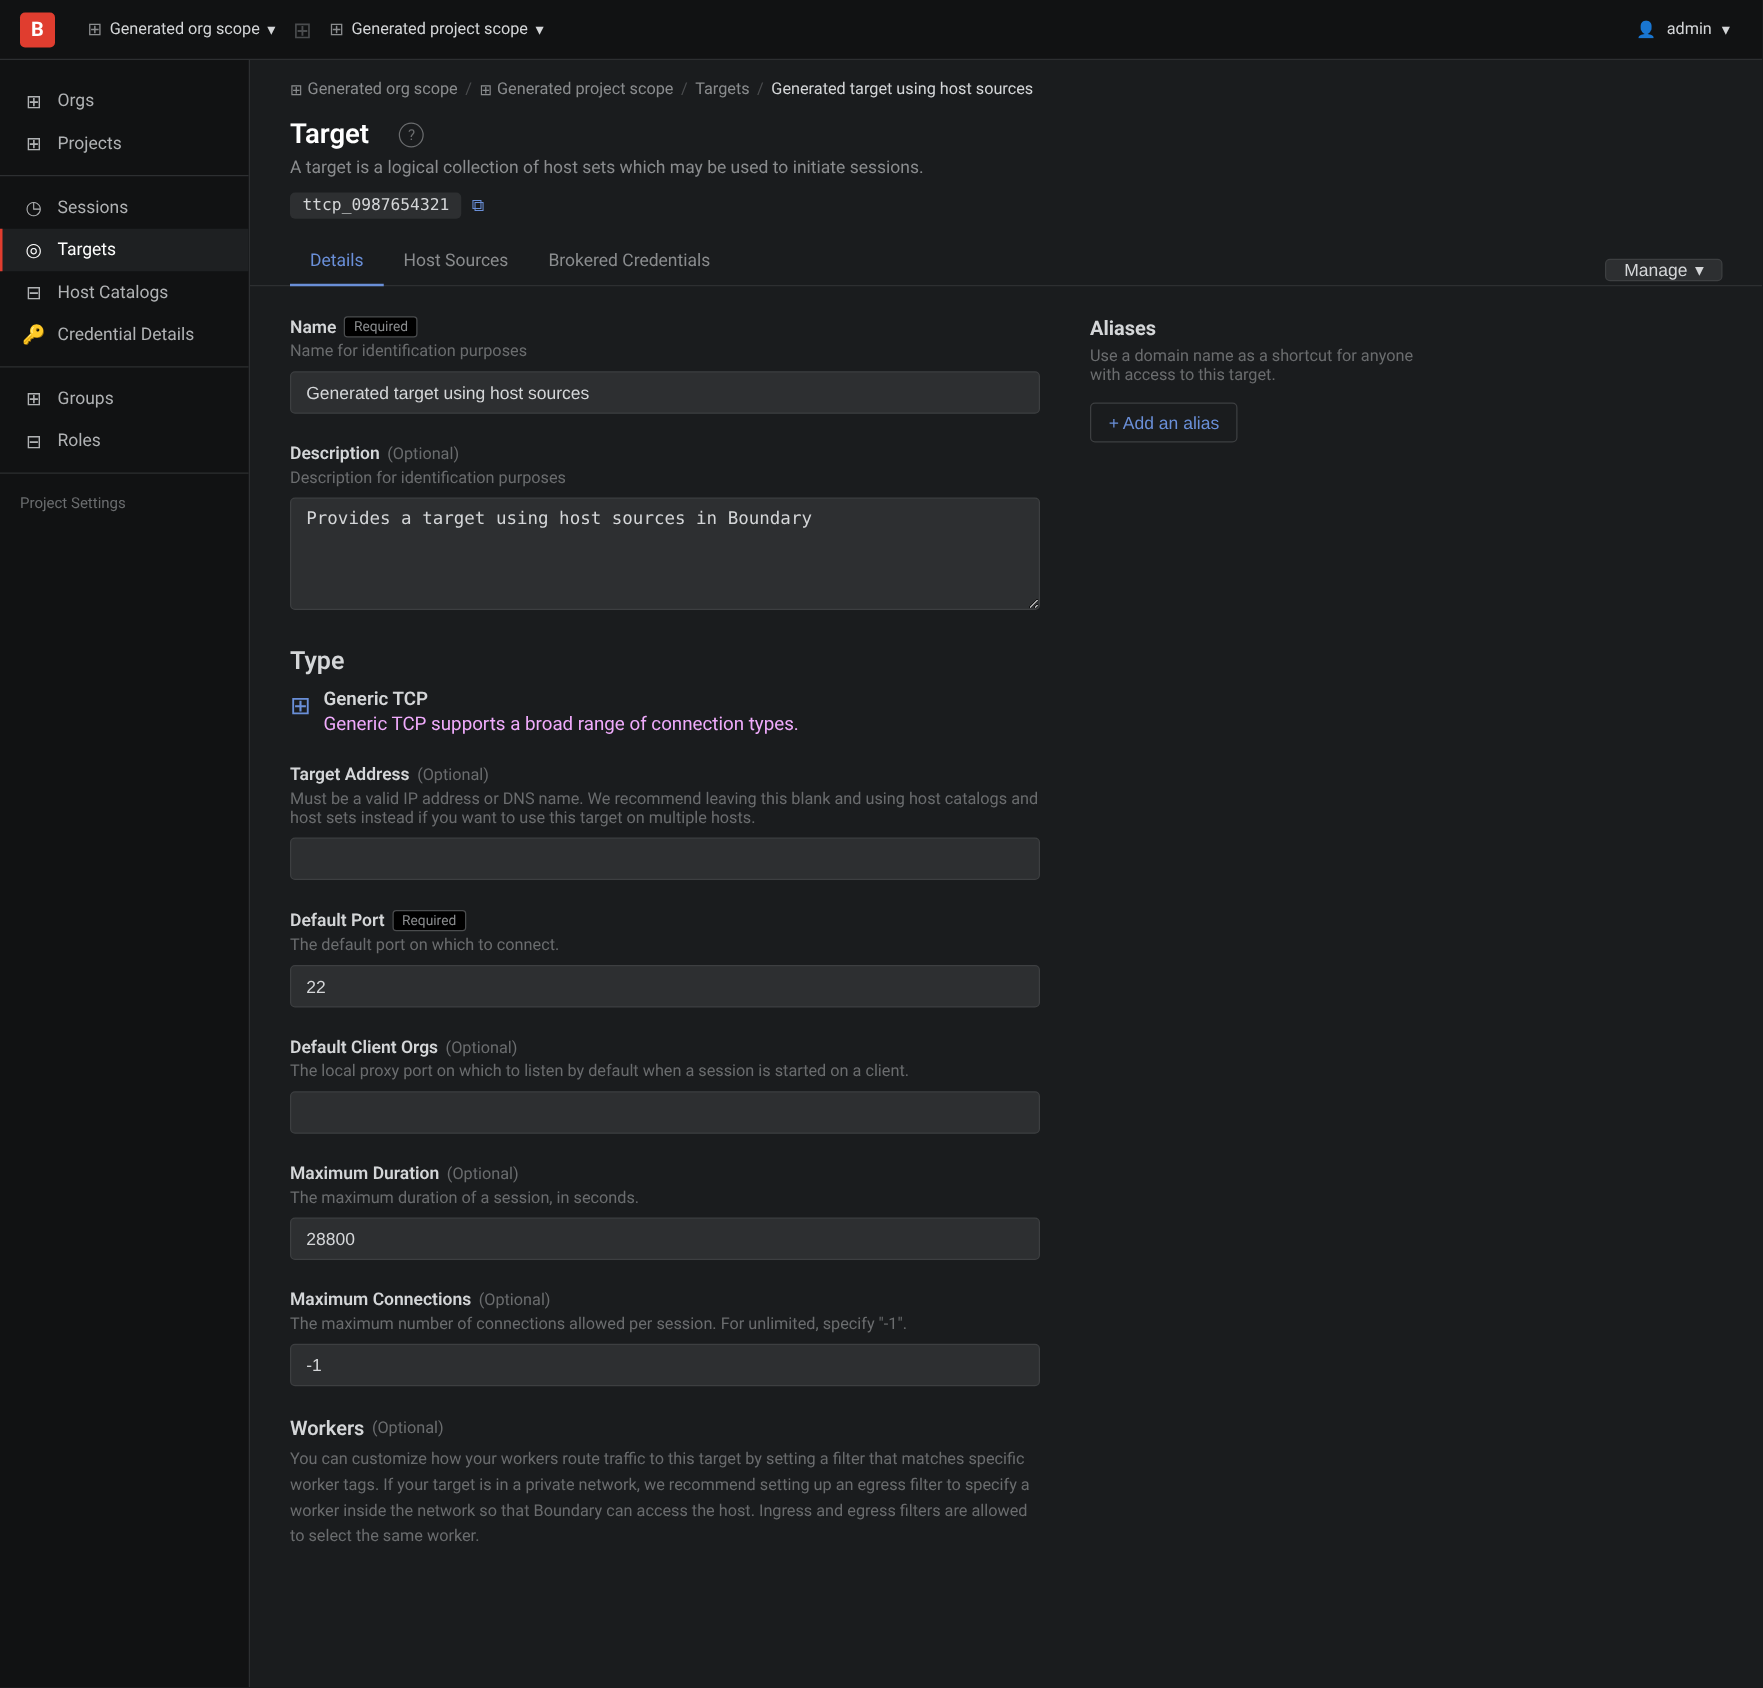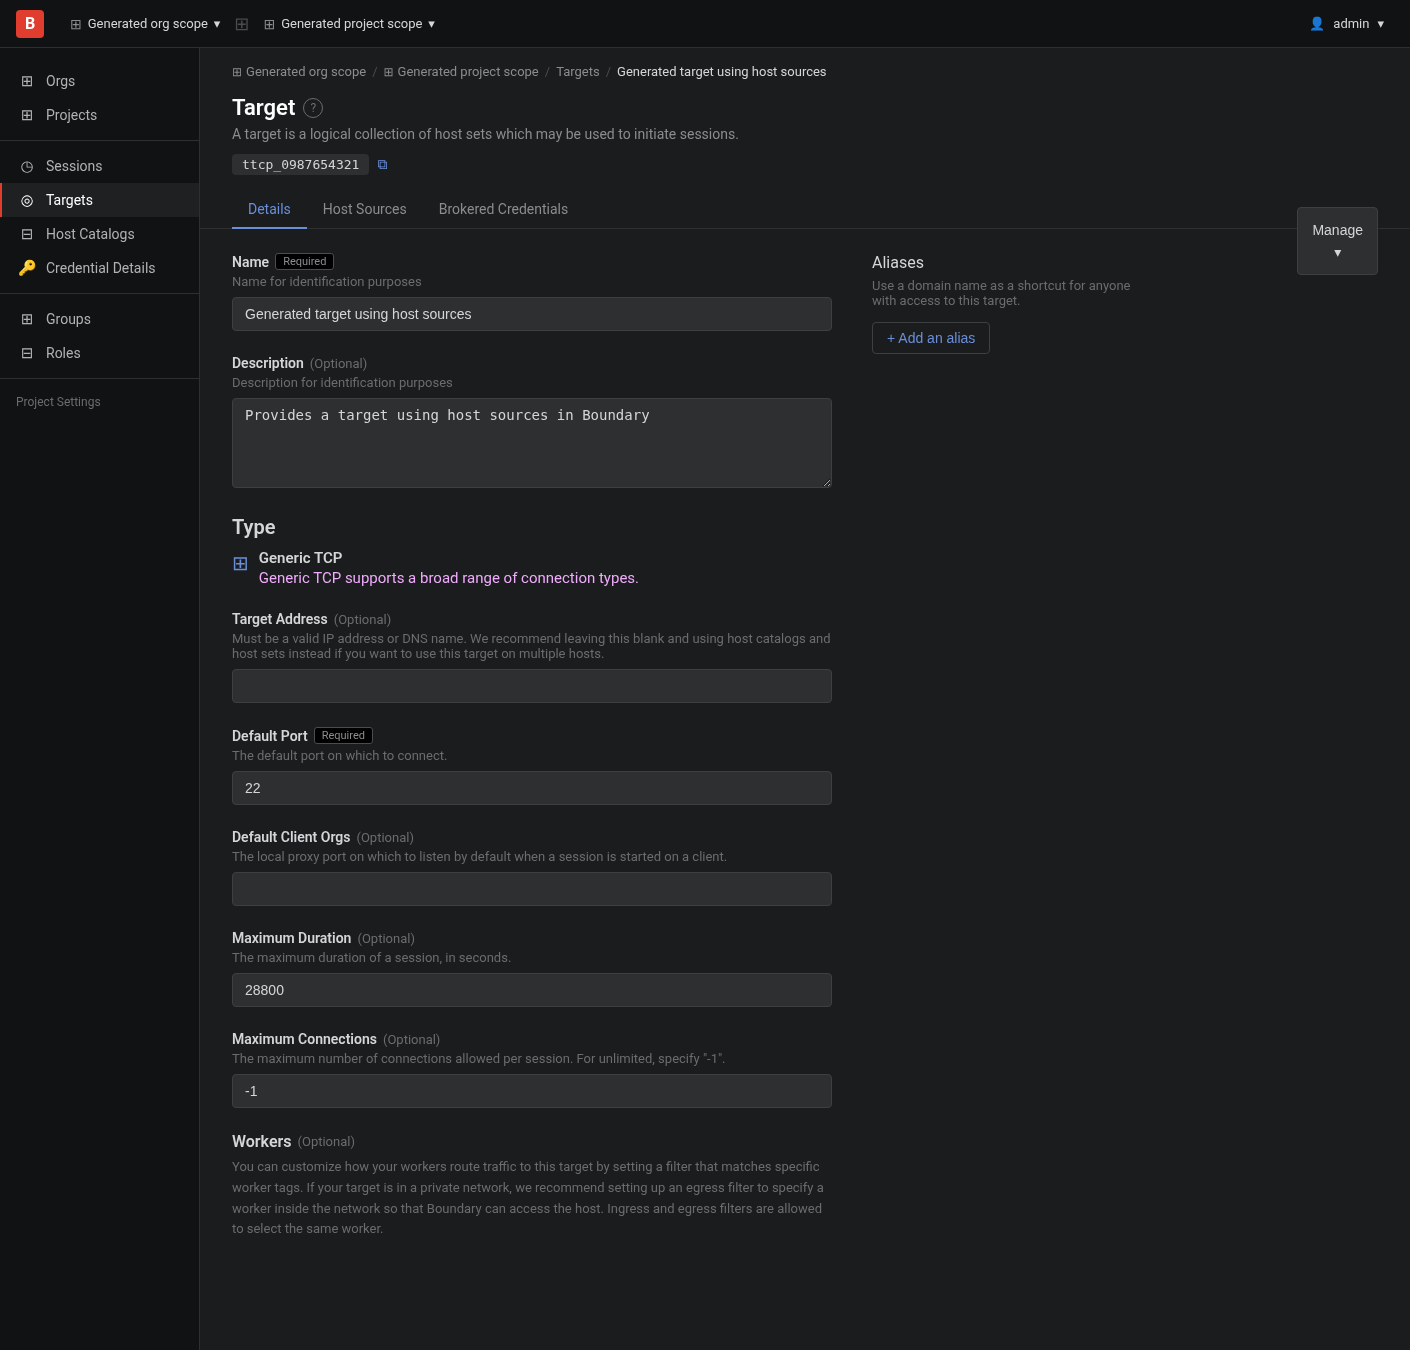--- a/index.html
+++ b/index.html
@@ -144,21 +144,21 @@
     .breadcrumb-sep { color: #4a4c4e; }
     .breadcrumb-icon { font-size: 12px; }
 
     
     .page-header {
       padding: 8px 32px 16px;
     }
     .page-title-row {
       display: flex;
       align-items: center;
-      gap: 8px;
+      gap: 24px;
       margin-bottom: 6px;
     }
     .page-title {
       font-size: 22px;
       font-weight: 600;
       color: #ffffff;
     }
     .help-icon {
       width: 20px;
       height: 20px;
@@ -196,28 +196,27 @@
     }
 
     
     .manage-btn {
       position: absolute;
       right: 32px;
       top: 120px;
       background: #2d2f31;
       border: 1px solid #3d3f41;
       color: #d4d6d8;
-      padding: 14px 14px;
+      padding: 0 14px;
       border-radius: 4px;
       cursor: pointer;
       display: flex;
       align-items: center;
       gap: 6px;
       font-size: 14px;
-      flex-direction: column;
     }
 
     
     .tabs {
       display: flex;
       border-bottom: 1px solid #2d2f31;
       padding: 0 32px;
     }
     .tab {
       padding: 10px 16px;
@@ -332,21 +331,21 @@
       font-size: 15px;
       color: #f0abfc;
     }
 
     
     .aliases-section {
       margin-top: 0;
     }
     .aliases-title {
       font-size: 16px;
-      font-weight: 400;
+      font-weight: 700;
       color: #d4d6d8;
       margin-bottom: 6px;
     }
     .aliases-desc {
       font-size: 13px;
       color: #6a6c6e;
       margin-bottom: 14px;
     }
     .add-alias-btn {
       background: transparent;

